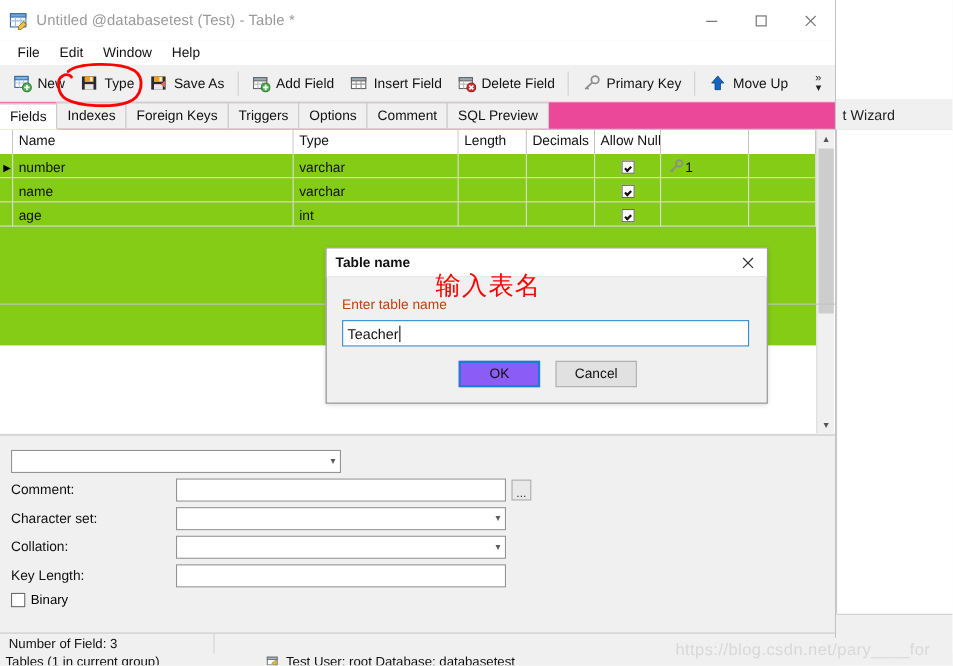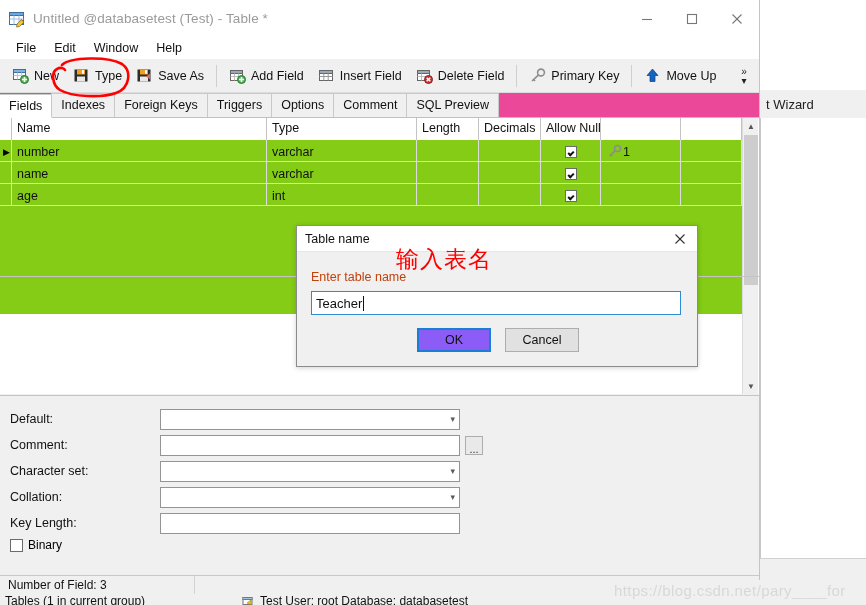--- a/index.html
+++ b/index.html
@@ -123,21 +123,21 @@
   #status2 .seg.left{width:237px;padding-left:5px;box-sizing:border-box;}
   #status2 .seg.mid{padding-left:5px;display:flex;align-items:center;gap:5px;}
   .db-ic{width:13px;height:11px;position:relative;flex:0 0 auto;}
   
   #dlg{
     position:absolute;left:296px;top:225px;width:402px;height:142px;
     background:#f0f0f0;border:1px solid #8c8c8c;box-sizing:border-box;
     box-shadow:0 1px 5px rgba(0,0,0,.18);
   }
   #dlg-title{height:26px;background:#ffffff;display:flex;align-items:center;border-bottom:1px solid #e6e6e6;box-sizing:border-box;}
-  #dlg-title .t{font-size:12.5px;color:#111;padding-left:8px;}
+  #dlg-title .t{font-size:12.5px;color:#111;padding-left:8px;font-weight:bold;}
   #dlg-close{margin-left:auto;width:34px;height:26px;display:flex;align-items:center;justify-content:center;}
   #dlg-body{position:relative;height:115px;}
   #dlg-prompt{position:absolute;left:14px;top:18px;font-size:12.5px;color:#c2410c;}
   #dlg-input{
     position:absolute;left:14px;top:39px;width:370px;height:24px;
     background:#ffffff;border:1px solid #2e8bd0;box-sizing:border-box;
     display:flex;align-items:center;padding-left:4px;font-size:13px;color:#111;
   }
   #dlg-caret{display:inline-block;width:1px;height:15px;background:#111;margin-left:1px;}
   #dlg-btns{position:absolute;left:0;top:76px;width:402px;display:flex;justify-content:center;gap:14px;}
@@ -396,21 +396,20 @@
     <div id="grid-scroll">
       <div class="sb-arrow">▲</div>
       <div id="sb-thumb"></div>
       <div class="sb-arrow" style="position:absolute;bottom:0;left:0;">▼</div>
     </div>
   </div>
   <div id="grid-bottom-edge"></div>
 
   <div id="props">
     <div class="prop-row" style="top:12px;">
-      <span class="prop-label">Default:</span>
       <span class="prop-input combo">
         <span class="caret">▾</span>
       </span>
     </div>
     <div class="prop-row" style="top:38px;">
       <span class="prop-label">Comment:</span>
       <span class="prop-input"></span>
       <span class="dots-btn">...</span>
     </div>
     <div class="prop-row" style="top:64px;">

